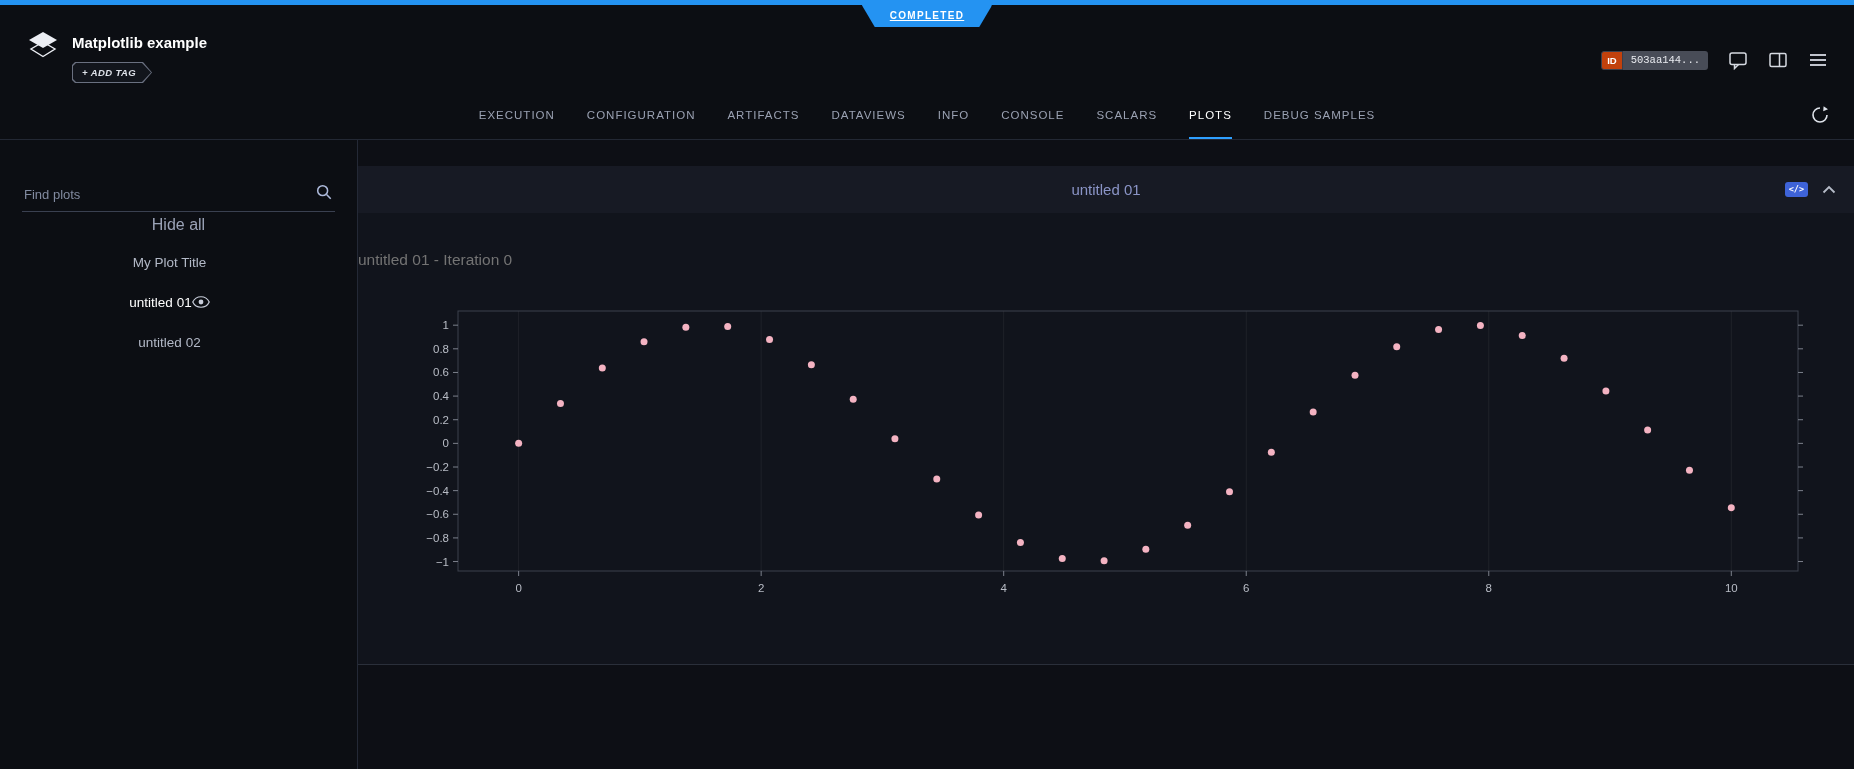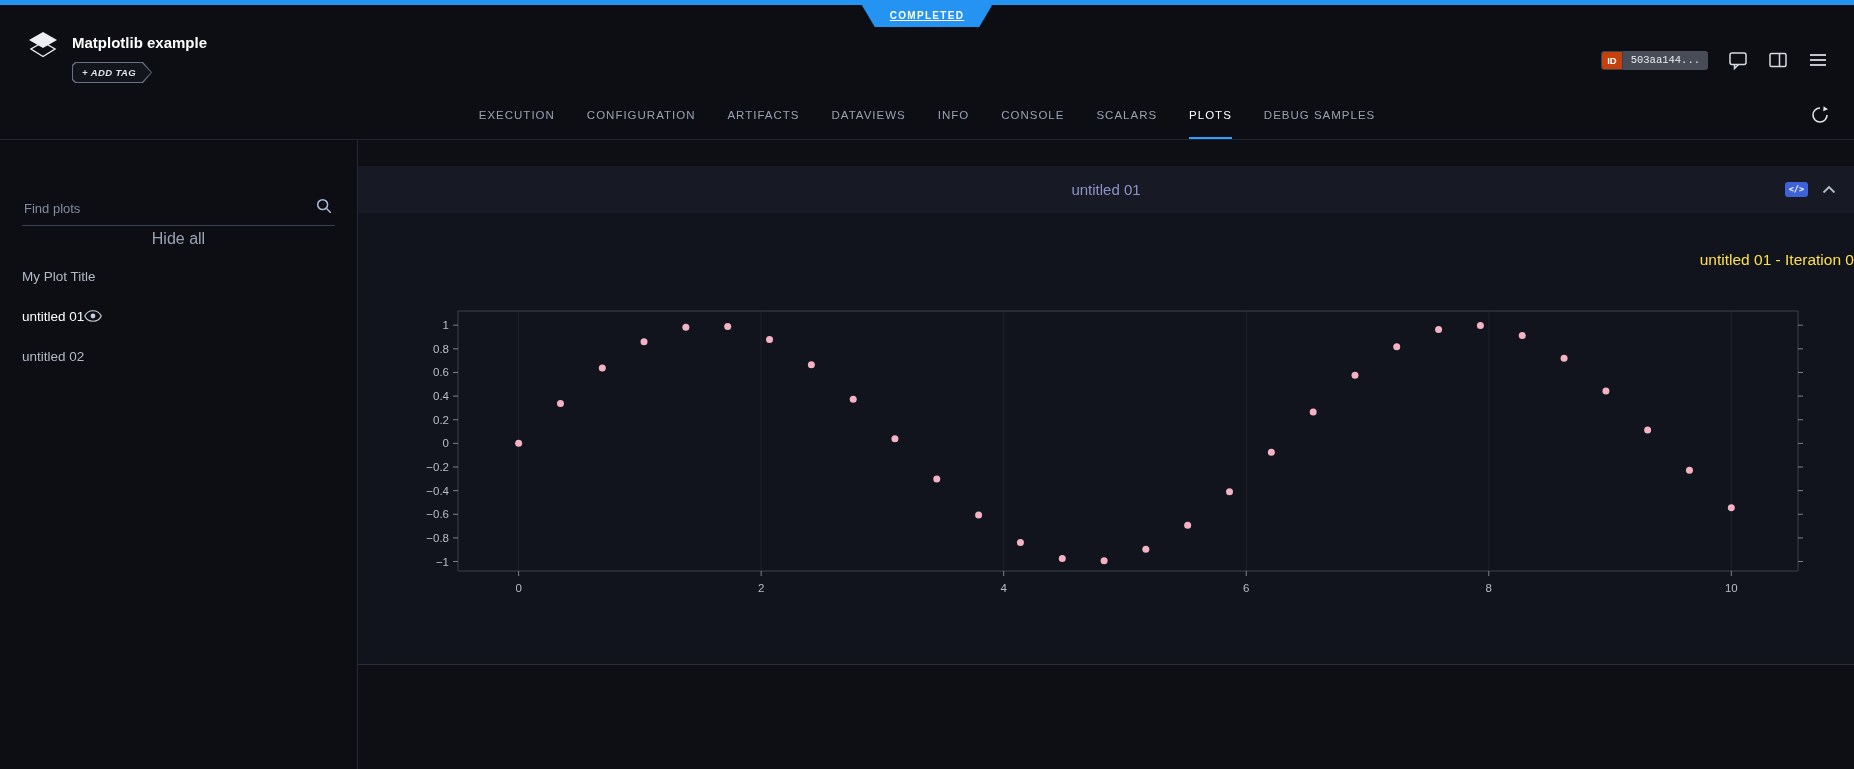--- a/index.html
+++ b/index.html
@@ -46,44 +46,44 @@
   .tab-bar { position: relative; height: 49px; border-bottom: 1px solid #232834; display: flex; justify-content: center; }
   .tab-items { display: flex; gap: 32px; align-items: stretch; }
   .tab { font-size: 11.5px; letter-spacing: 1px; color: #9aa1b2; display: flex; align-items: center;
     cursor: pointer; border-bottom: 2px solid transparent; padding-top: 2px; }
   .tab.active { color: #ffffff; border-bottom-color: #2e9fff; }
   .refresh-icon { position: absolute; right: 24px; top: 14px; cursor: pointer; }
 
   
   .content { display: flex; height: 629px; }
   .sidebar { width: 358px; border-right: 1px solid #242936; padding: 0 22px; flex: none; }
-  .search-row { position: relative; margin-top: 54px; }
+  .search-row { position: relative; margin-top: 40px; }
   .search-input { width: 100%; background: transparent; border: none; border-bottom: 1px solid #3a4050;
     padding: 7px 30px 9px 2px; color: #dfe3ea; font-size: 13px; outline: none;
     font-family: "Liberation Sans", sans-serif; }
   .search-input::placeholder { color: #828ba0; }
   .search-icon { position: absolute; right: 2px; bottom: 7px; cursor: pointer; }
   .hide-all { text-align: center; color: #9aa2b6; font-size: 16px; margin-top: 4px; cursor: pointer; }
   .plot-list { margin-top: 8px; list-style: none; }
-  .plot-item { height: 40px; display: flex; align-items: center; justify-content: flex-start;
+  .plot-item { height: 40px; display: flex; align-items: center; justify-content: center;
     font-size: 13.5px; color: #b3b9c7; cursor: pointer; padding-right: 18px; }
   .plot-item.selected { color: #ffffff; }
 
   
   .main { flex: 1; padding-top: 26px; background: #0d0f15; }
   .plot-panel { background: #11141c; border-bottom: 1px solid #2a2f3a; }
   .panel-header { position: relative; height: 47px; background: #171a24; display: flex;
     align-items: center; justify-content: center; }
   .panel-title { color: #8a94c6; font-size: 15px; }
   .panel-actions { position: absolute; right: 18px; top: 0; height: 100%; display: flex; align-items: center; gap: 14px; }
   .code-icon { background: #3e63d8; color: #fff; font-size: 8.5px; font-weight: 700; border-radius: 3px;
     padding: 3px 4px; font-family: "DejaVu Sans Mono", monospace; cursor: pointer; line-height: 1; }
   .collapse-icon { cursor: pointer; display: flex; align-items: center; }
   .plot-card { height: 451px; }
-  .chart-title { text-align: right; padding-top: 38px; font-size: 15.5px; font-weight: 500; color: #fde047; }
+  .chart-title { text-align: left; padding-top: 38px; font-size: 15.5px; font-weight: 500; color: #737373; }
   .chart { display: block; margin: 34px auto 0; cursor: crosshair; }
 </style>
 </head>
 <body>
 
 <div class="top-strip"></div>
 <div class="status-badge">
   <span>COMPLETED</span>
 </div>
 

